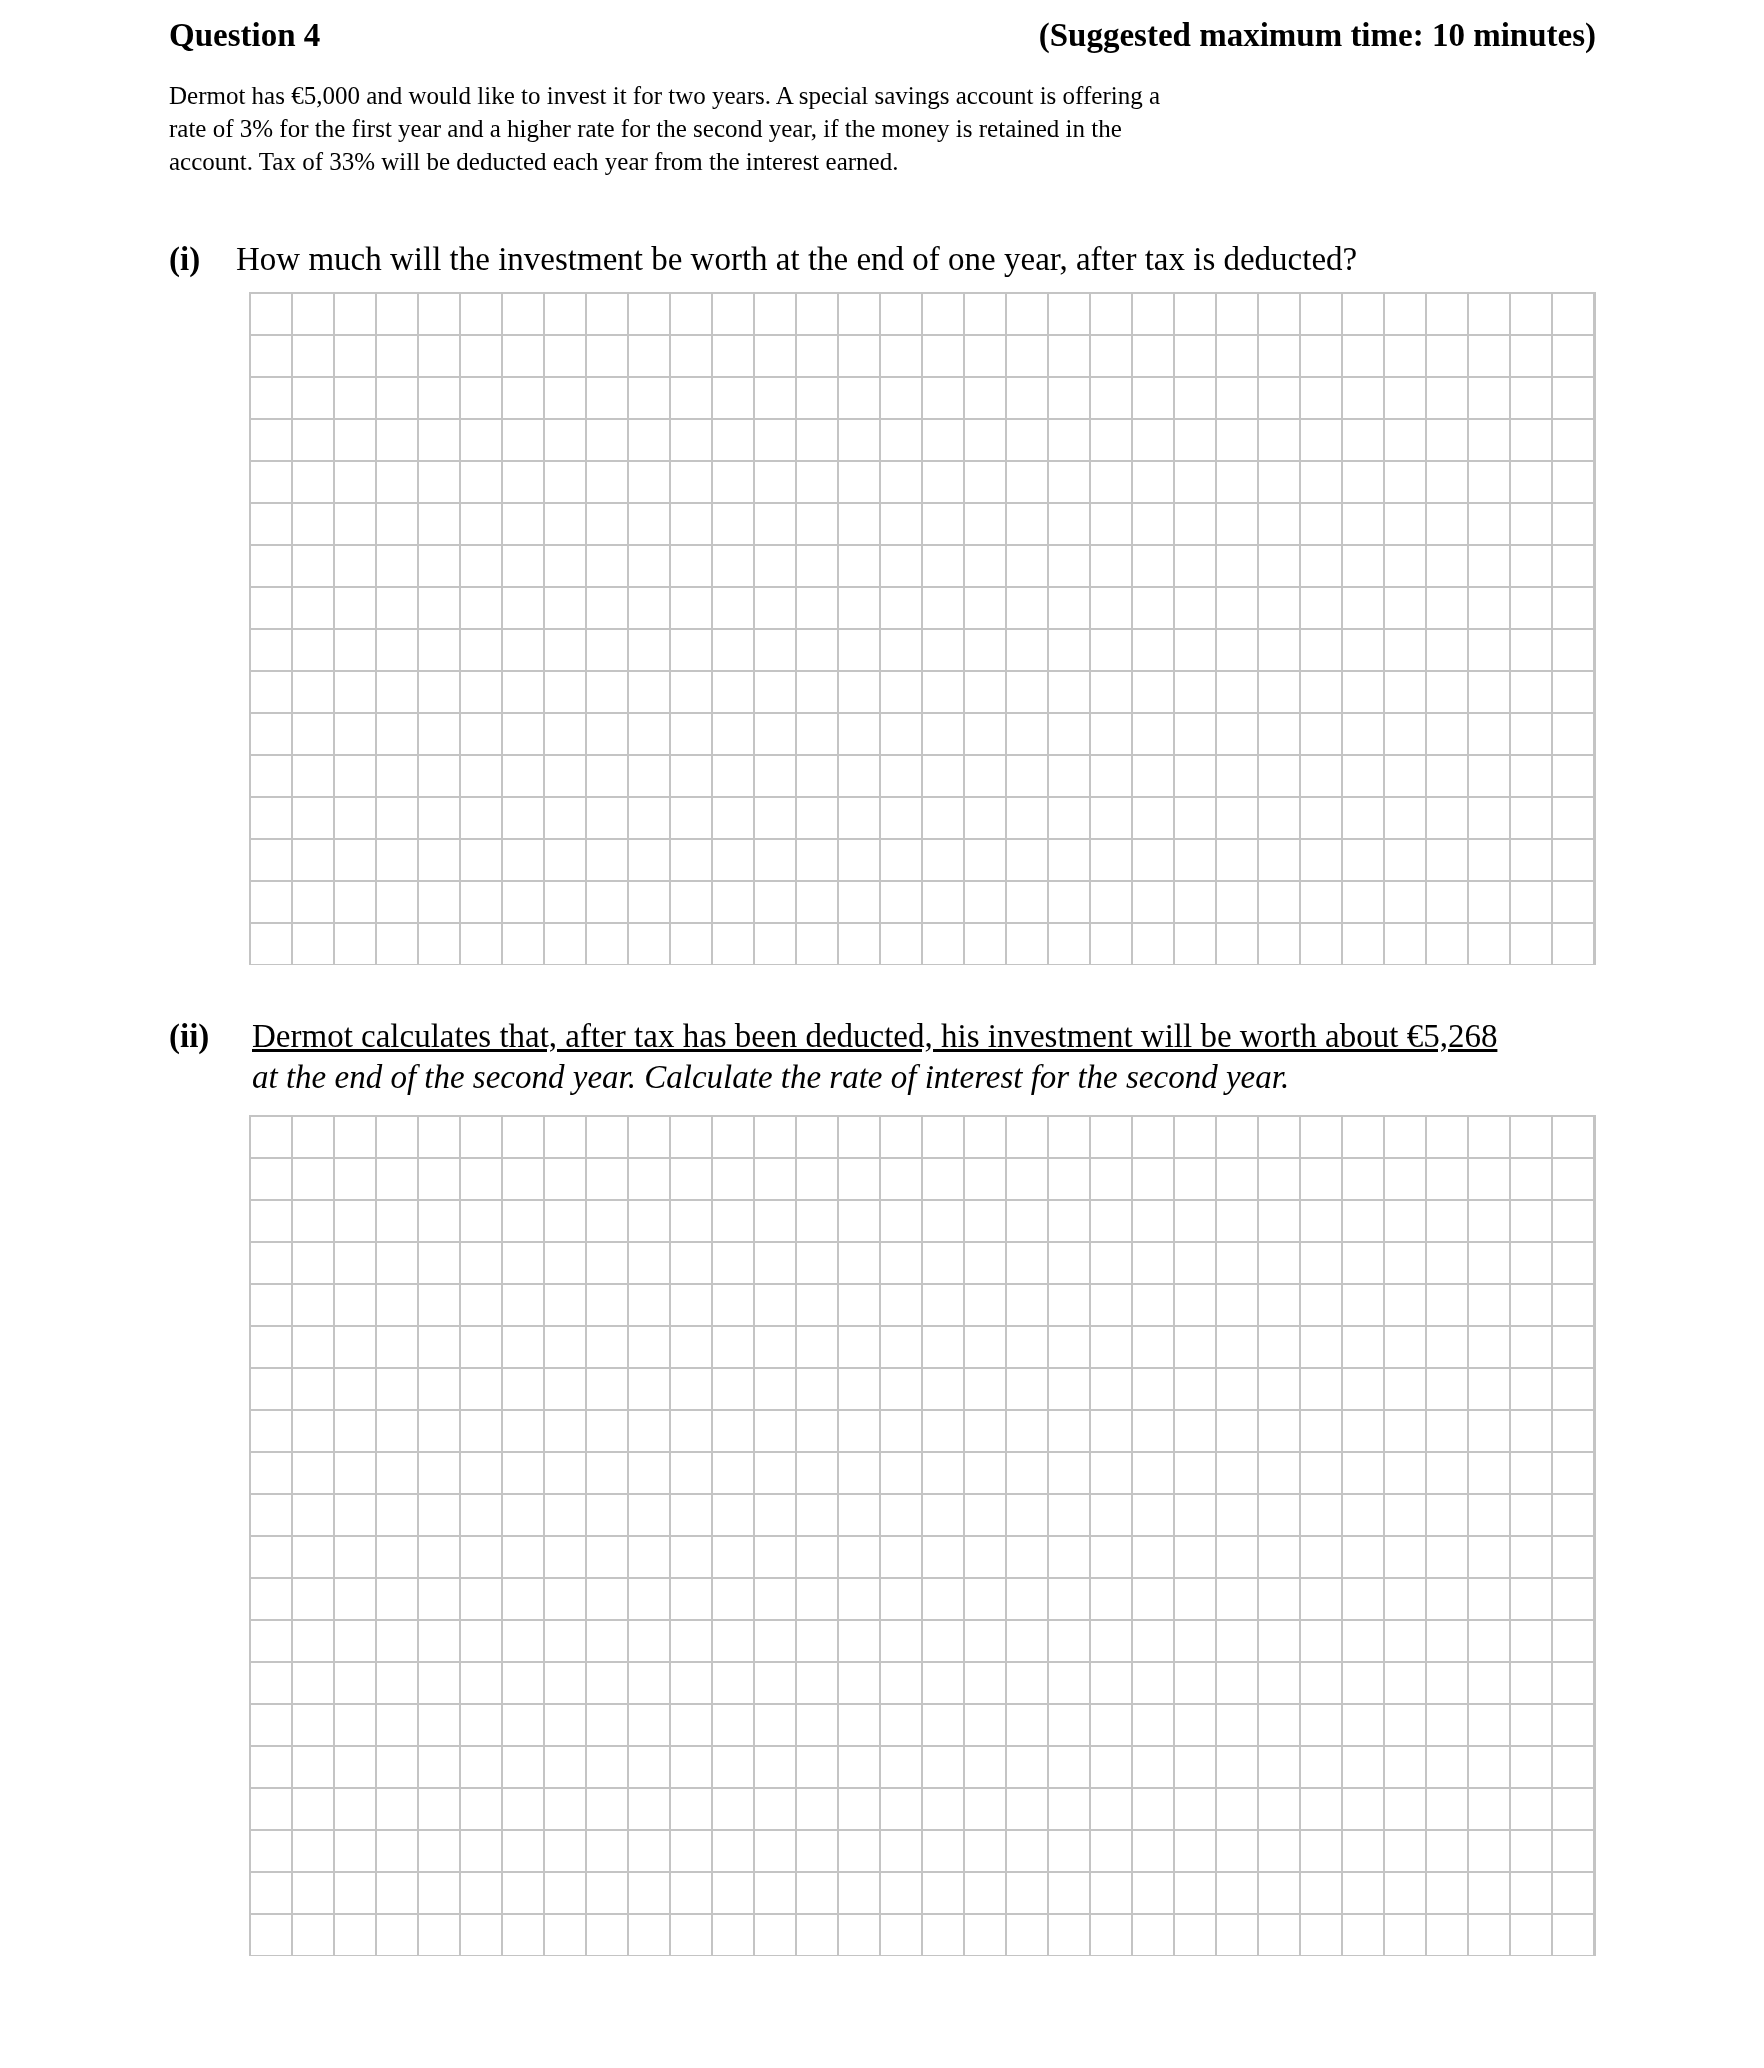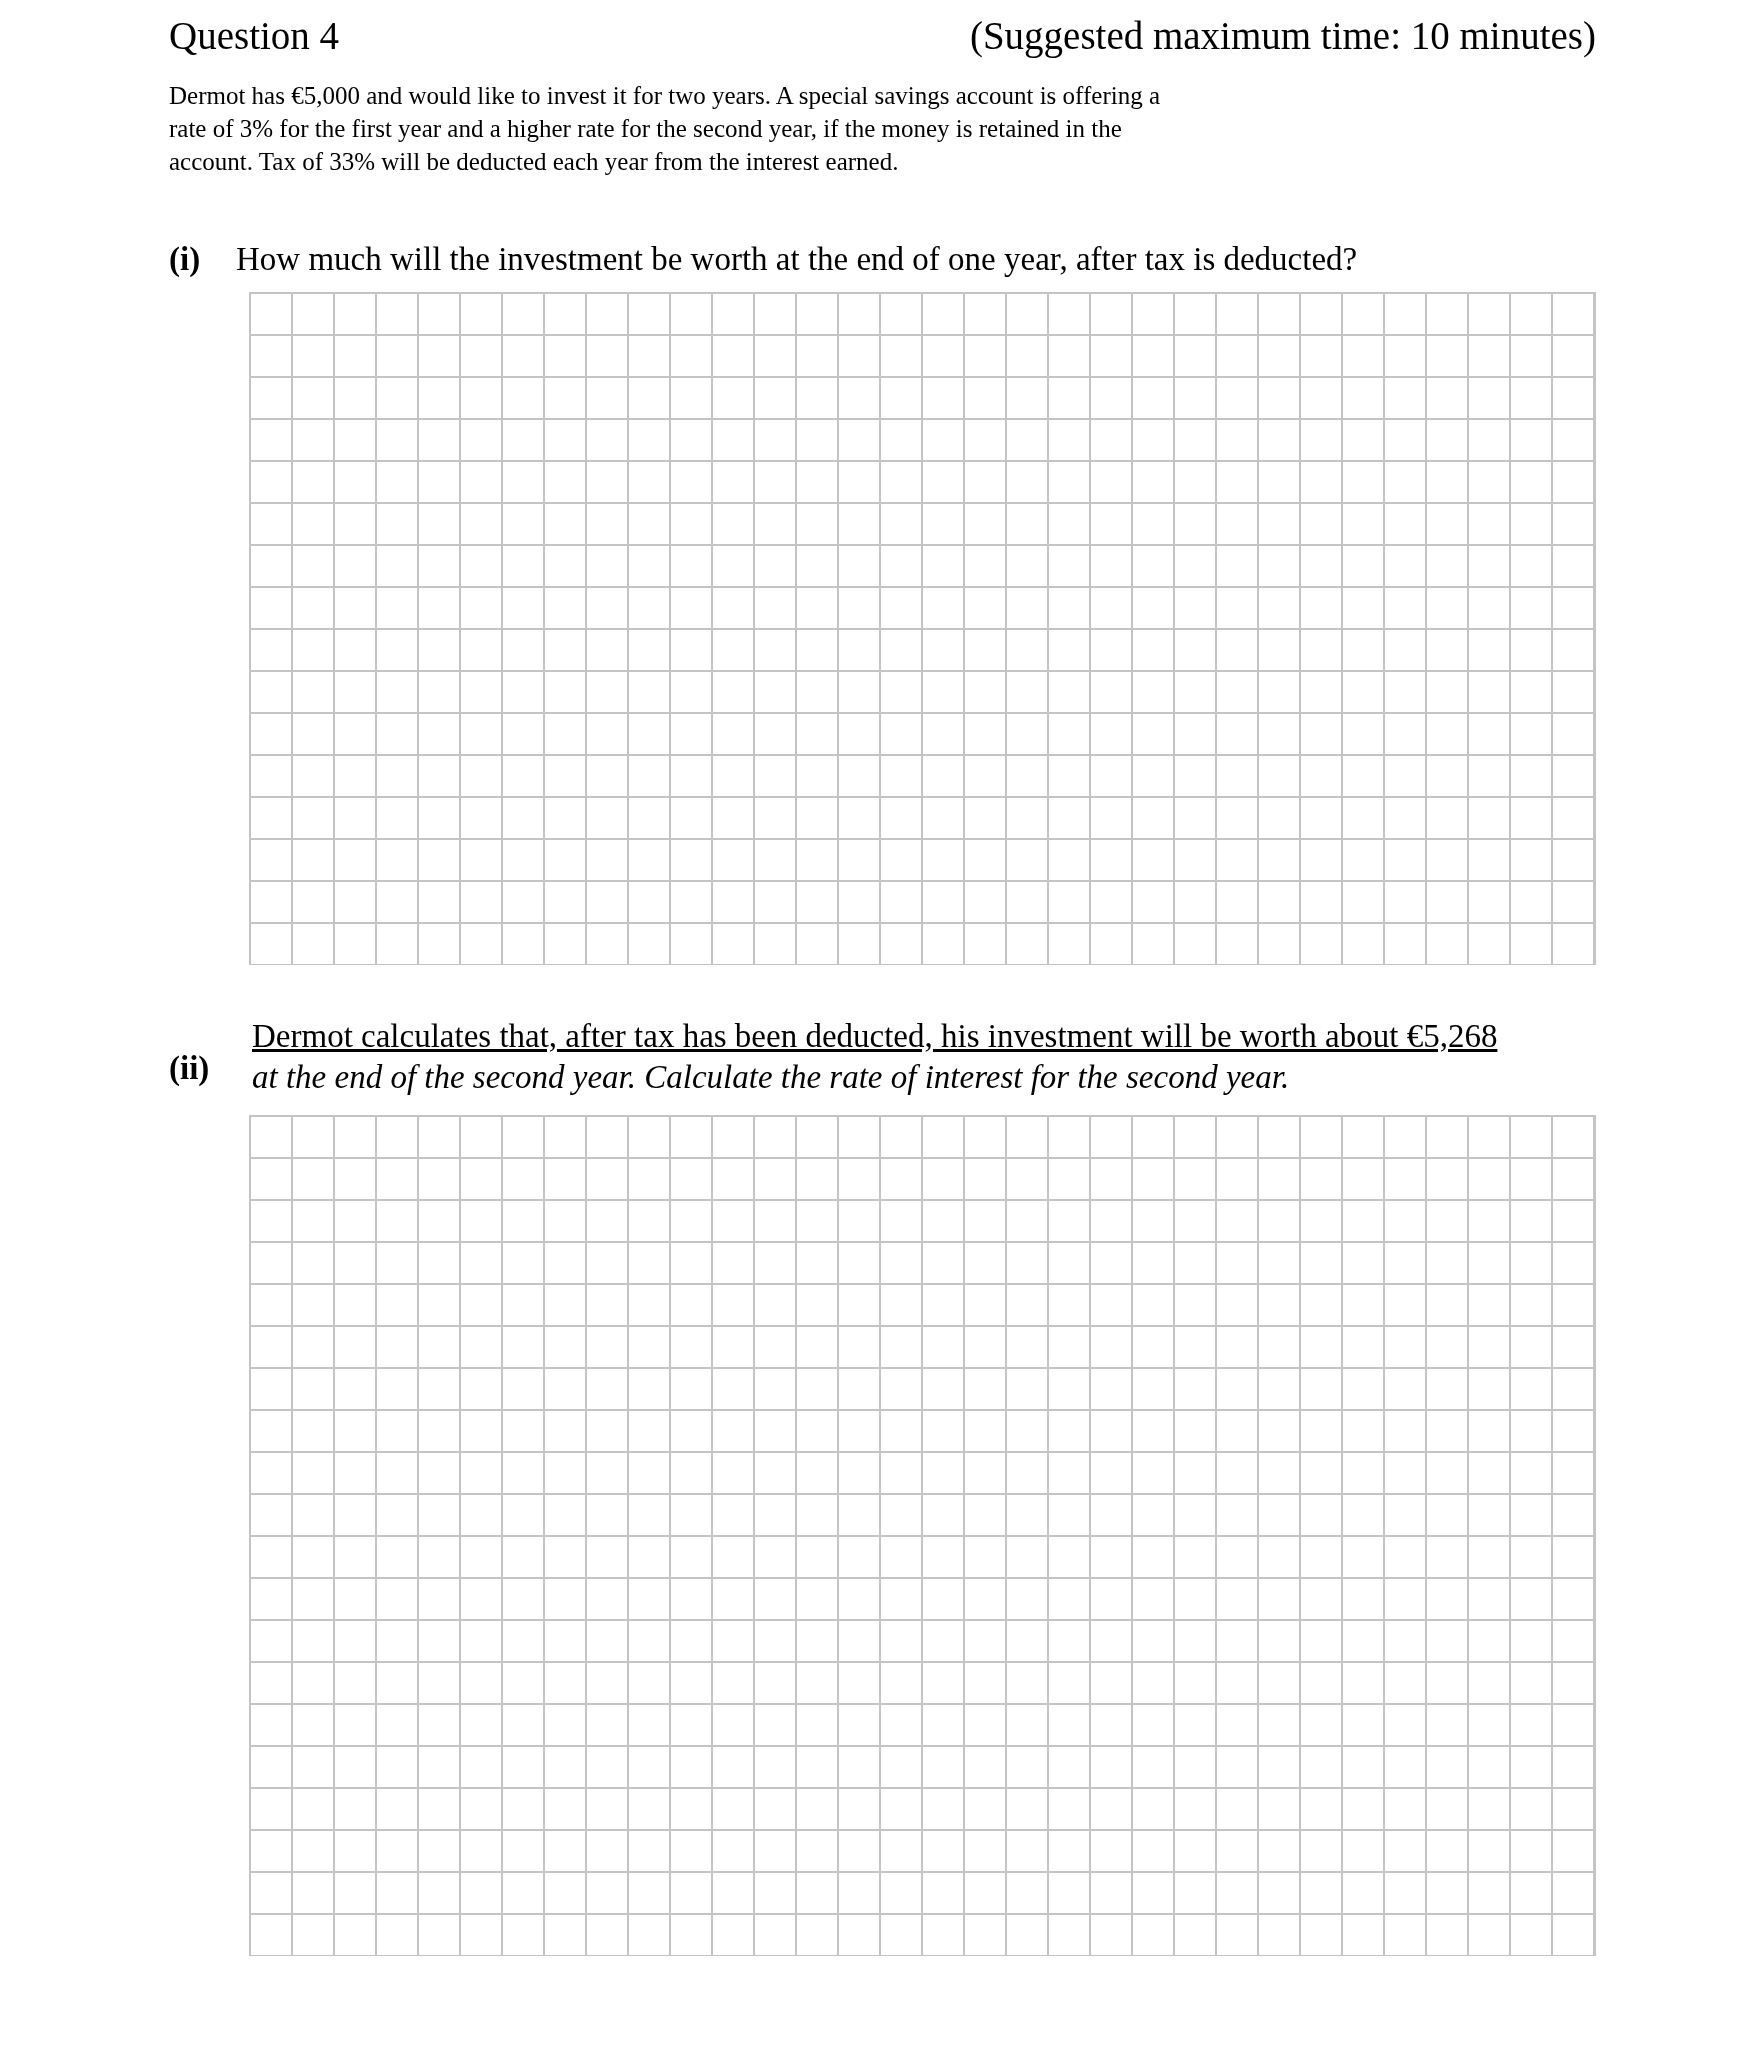--- a/index.html
+++ b/index.html
@@ -2,21 +2,21 @@
 <html><head>
 <meta charset="utf-8">
 <style>
   html, body { margin: 0; padding: 0; background: #ffffff; }
   body {
     width: 1764px; height: 2069px; position: relative; overflow: hidden;
     font-family: "Liberation Serif", "DejaVu Serif", serif;
     color: #000;
   }
   .abs { position: absolute; white-space: nowrap; }
-  .hdr { font-weight: normal; font-size: 39px; line-height: 33px; }
+  .hdr { font-weight: bold; font-size: 33px; line-height: 33px; }
   .body-text { font-size: 33px; line-height: 33px; }
   .para { position: absolute; left: 169px; width: 1436px; font-size: 25px; line-height: 33px; }
   .para .ln { display: block; white-space: nowrap; }
   .label { font-weight: bold; font-size: 33px; line-height: 33px; }
   .grid {
     position: absolute;
     border: 1.9px solid #c4c4c4;
     box-sizing: border-box;
     background-color: #fff;
     background-image:
@@ -38,18 +38,18 @@
   <span class="ln">account.  Tax of 33% will be deducted each year from the interest earned.</span>
 </div>
 
 <div>
   <div class="abs label" style="left:169px; top:243px;">(i)</div>
   <div class="abs body-text" style="left:236px; top:243px;">How much will the investment be worth at the end of one year, after tax is deducted?</div>
   <div class="grid" style="left:249px; top:292px; width:1347px; height:673px;"></div>
 </div>
 
 <div>
-  <div class="abs label" style="left:169px; top:1020px;margin-top:32px;">(ii)</div>
+  <div class="abs label" style="left:169px; top:1020px;">(ii)</div>
   <div class="abs body-text" style="left:252px; top:1020px;text-decoration:underline;">Dermot calculates that, after tax has been deducted, his investment will be worth about €5,268</div>
   <div class="abs body-text" style="left:252px; top:1061px;font-style:italic;">at the end of the second year.  Calculate the rate of interest for the second year.</div>
   <div class="grid" style="left:249px; top:1115px; width:1347px; height:841px;"></div>
 </div>
 
 
 </body></html>

